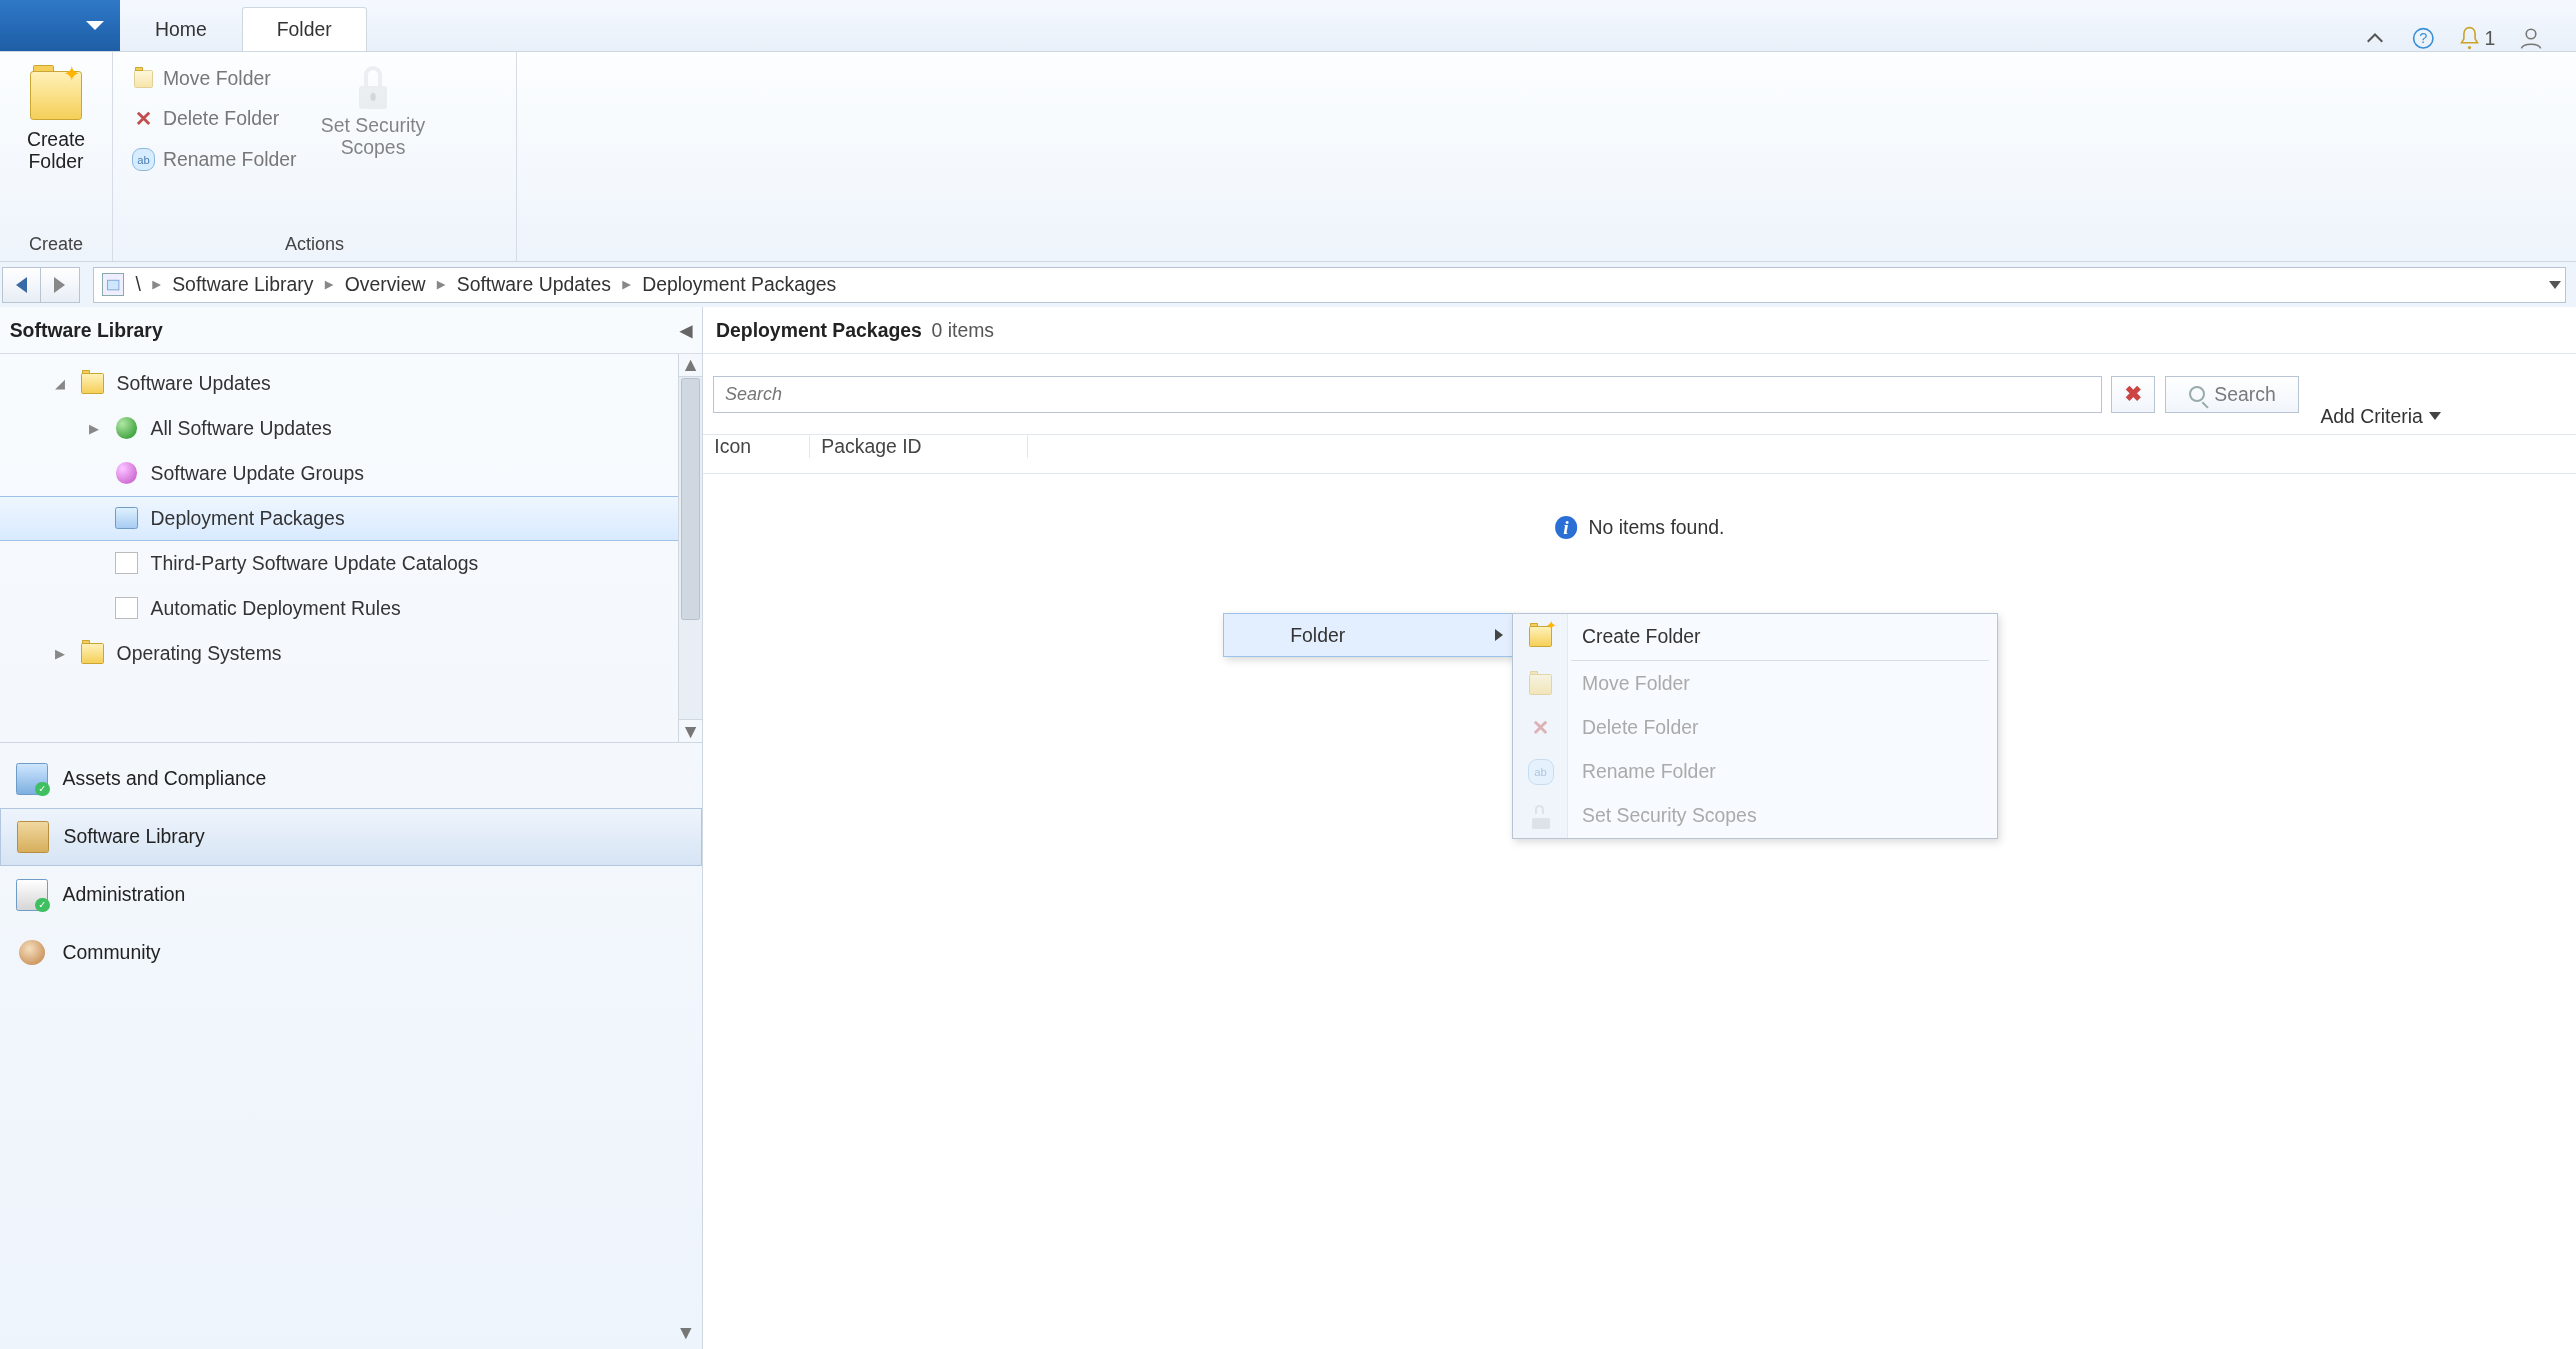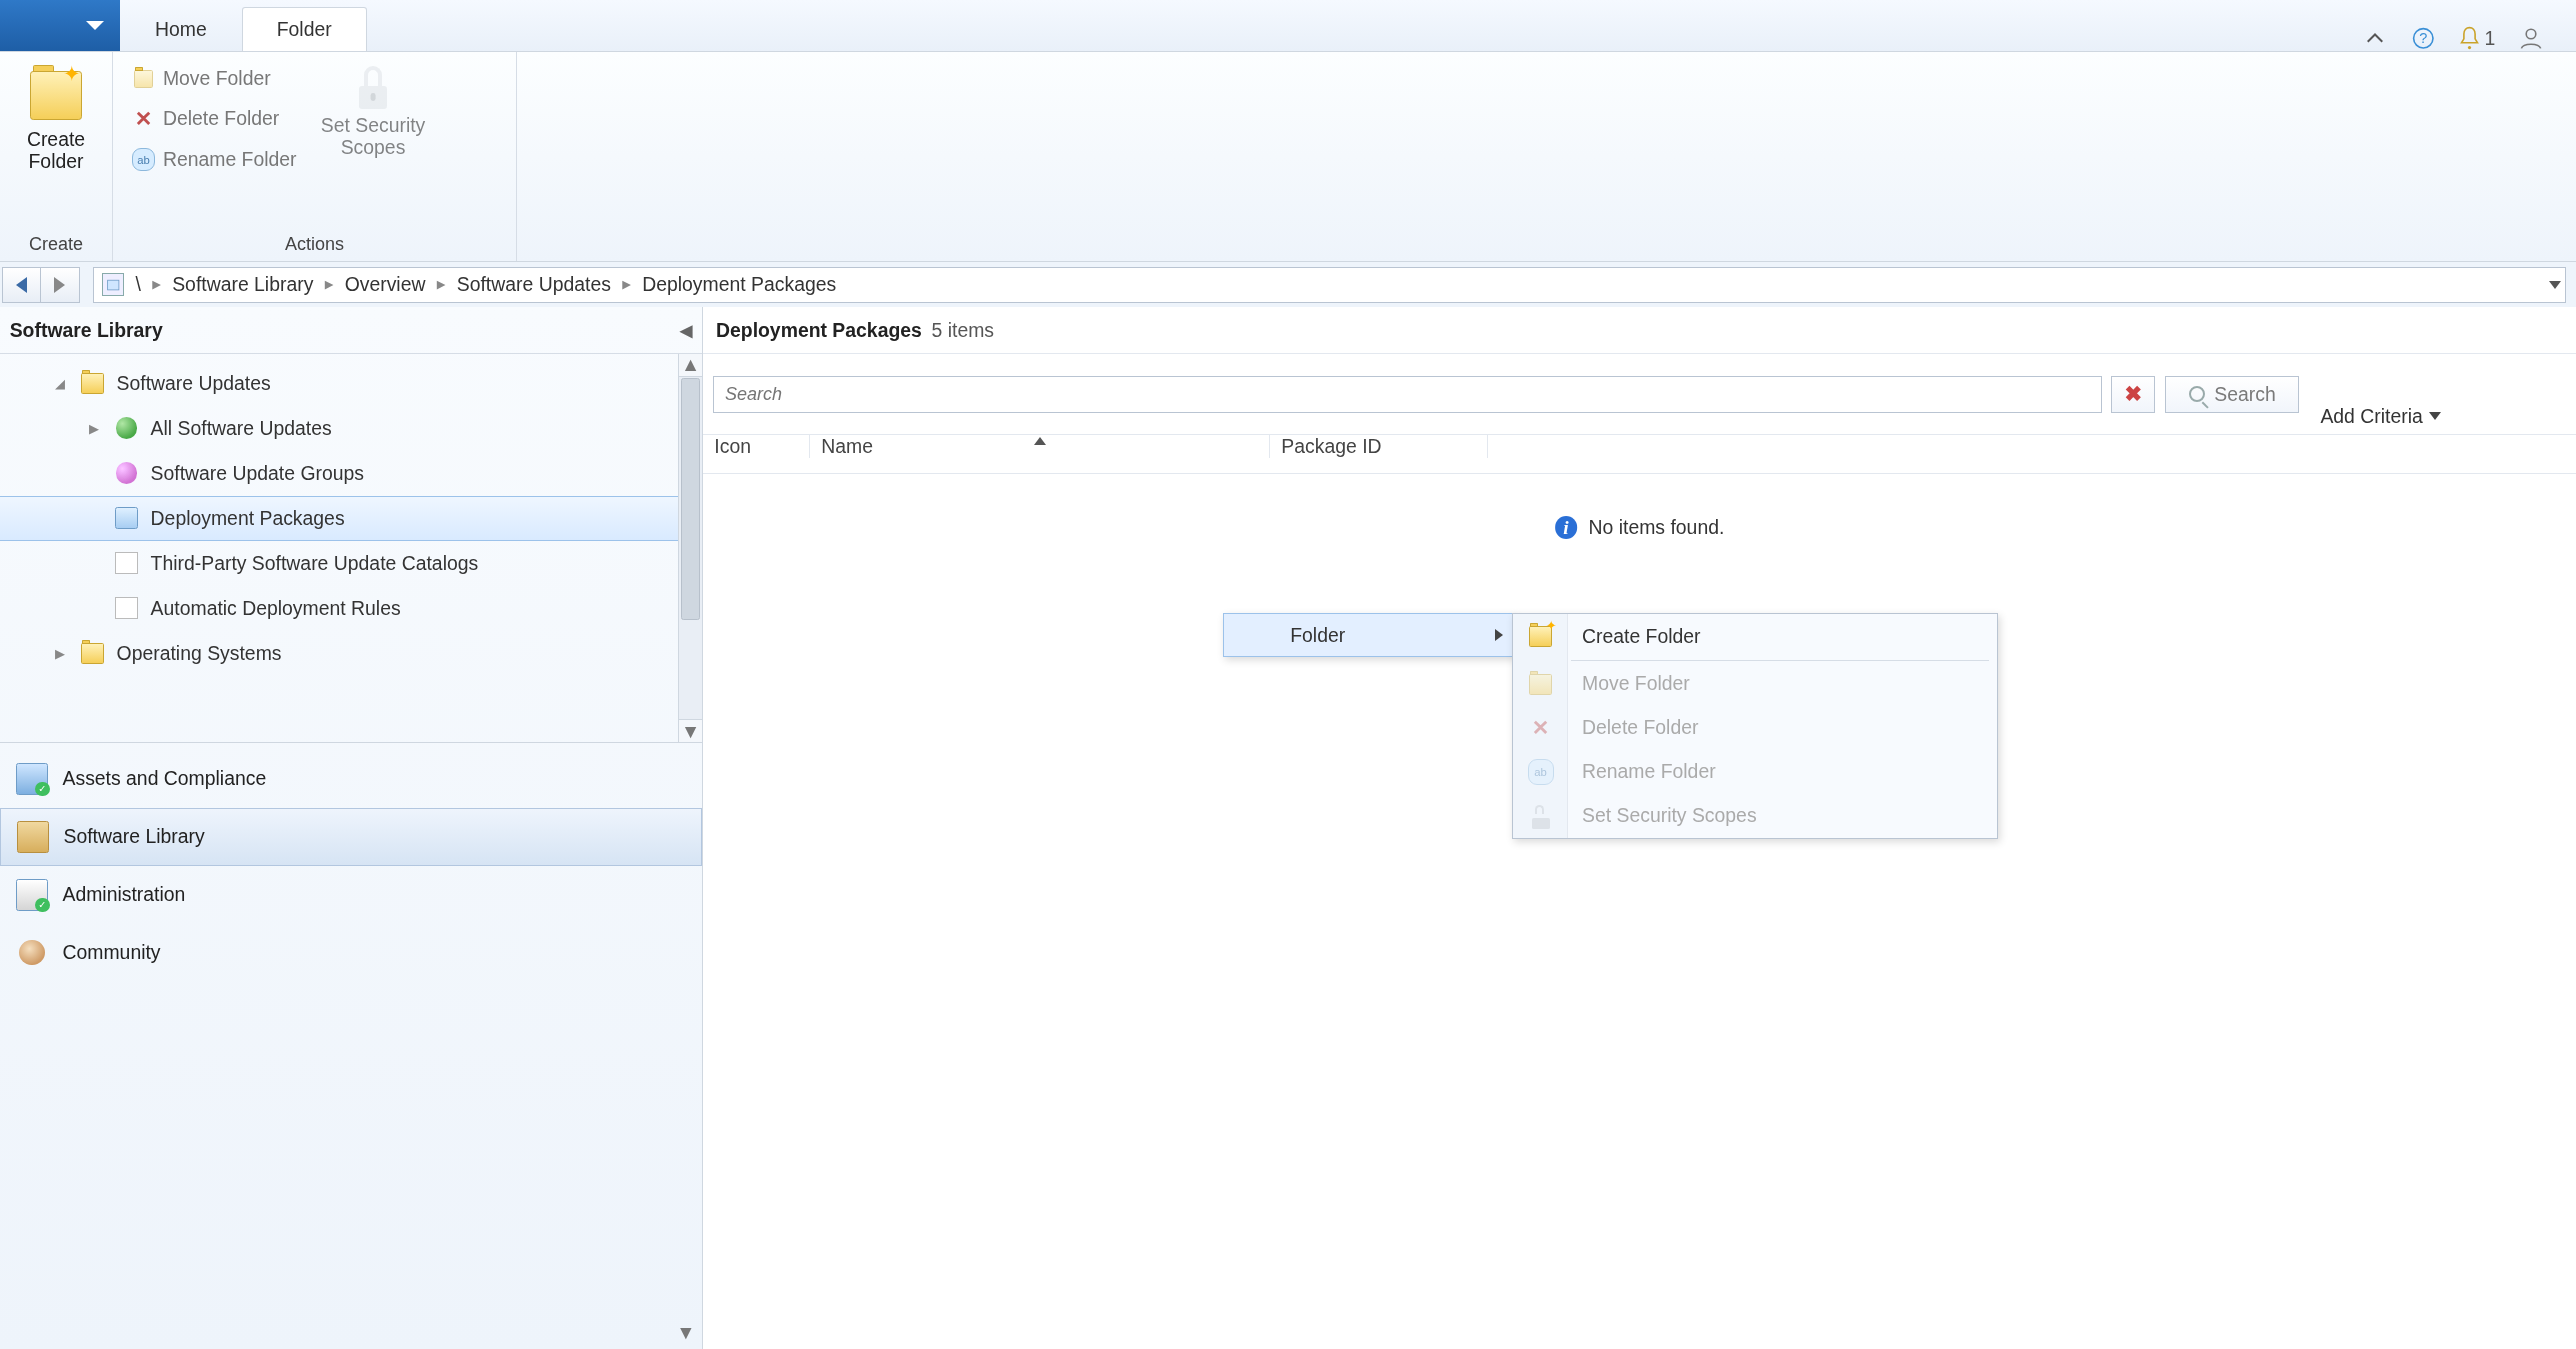--- a/index.html
+++ b/index.html
@@ -425,42 +425,38 @@
             </div>
           <span>Community</span>
         </div>
         <span class="down-arrow">▼</span>
       </div>
     </div>
 
     <div class="right-pane">
       <div class="content-header">
         <span class="title">Deployment Packages</span>
-        <span class="count">5 items</span>
+        <span class="count">0 items</span>
       </div>
       <div class="search-row">
         <input class="search-input" placeholder="Search" style="">
         <div class="clr-btn">
             <span>✖</span>
           </div>
         <div class="srch-btn">
           <span class="mag"></span>
           <span>Search</span>
         </div>
         <div class="criteria-btn">
           <span>Add Criteria</span>
           <span class="tri"></span>
         </div>
       </div>
       <div class="grid-header">
         <div class="grid-col col-icon">Icon</div>
-        <div class="grid-col col-name">
-          <span>Name</span>
-          <span class="sort-up"></span>
-        </div>
         <div class="grid-col col-pkg">Package ID</div>
         <div class="grid-col" style="flex:1;border-right:none;"></div>
       </div>
       <div class="grid-body">
         <div class="no-items">
           <span class="info-icn">i</span>
           <span>No items found.</span>
         </div>
       </div>
 

